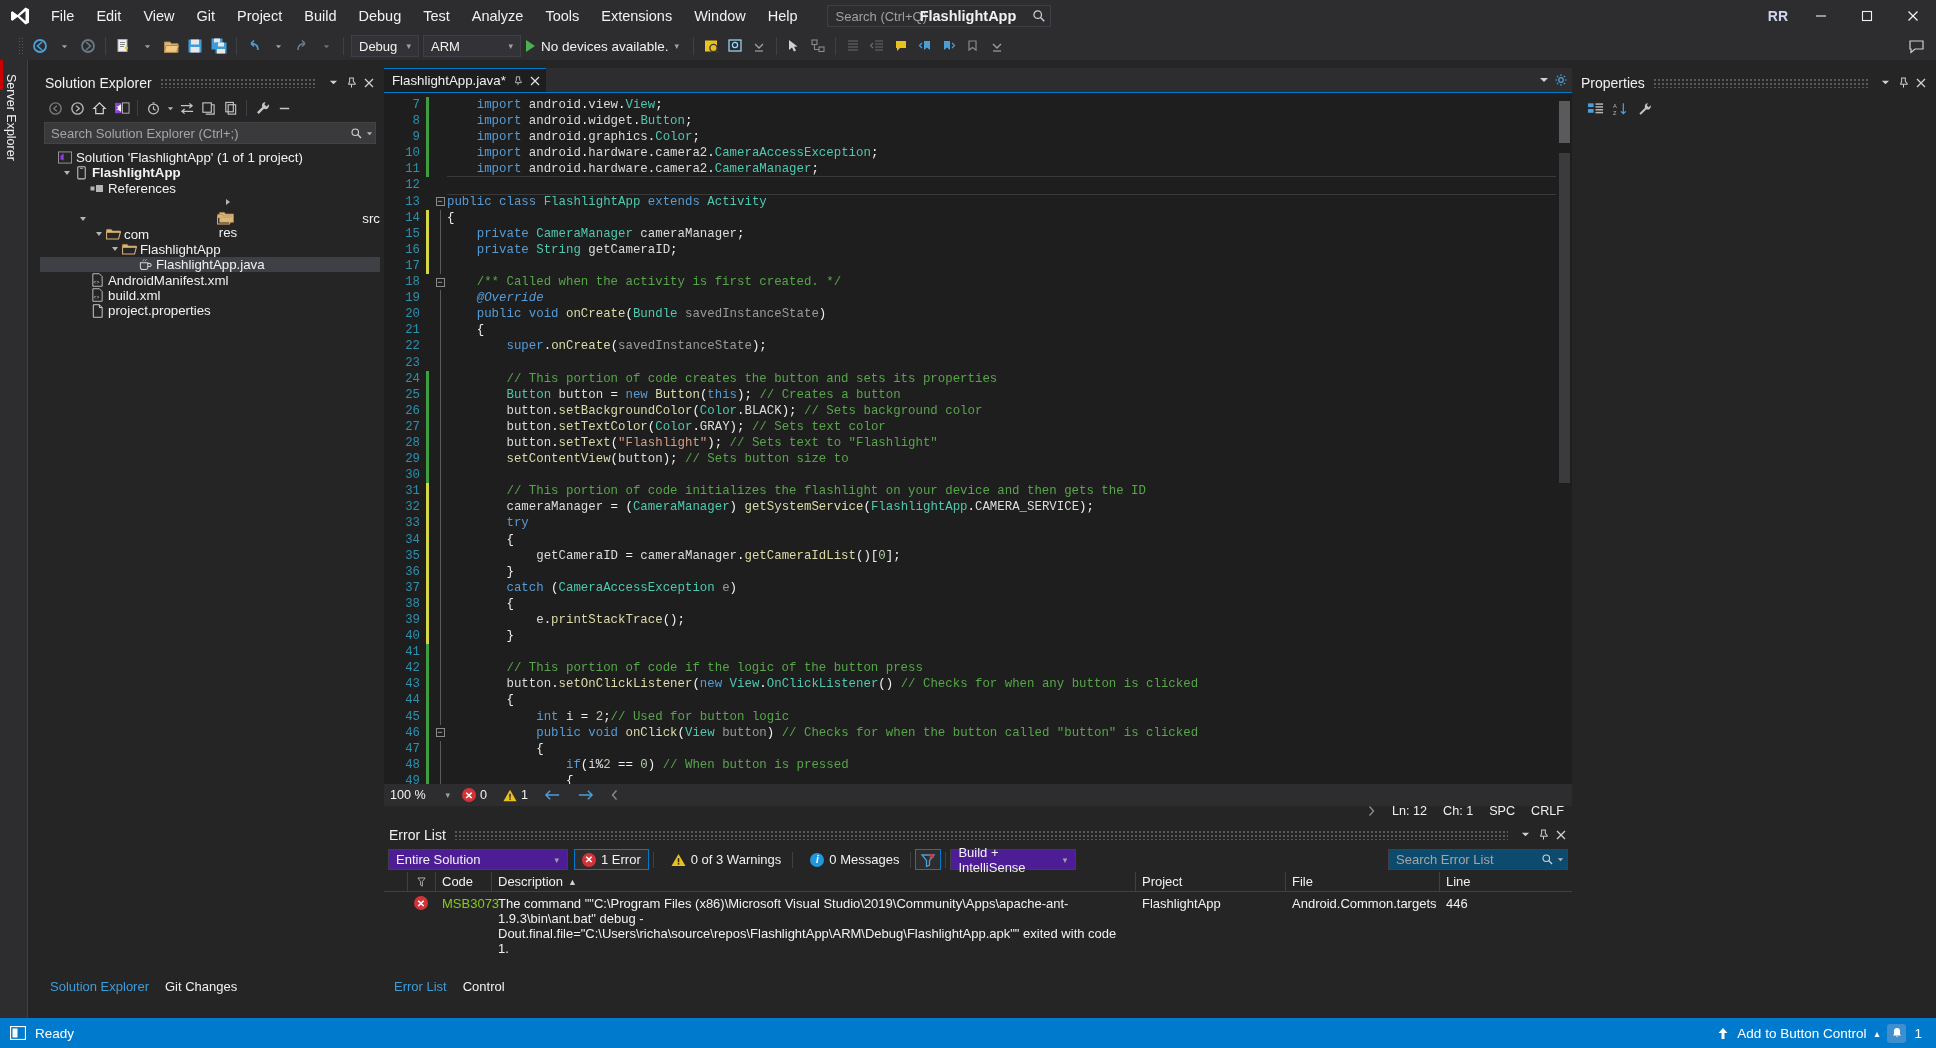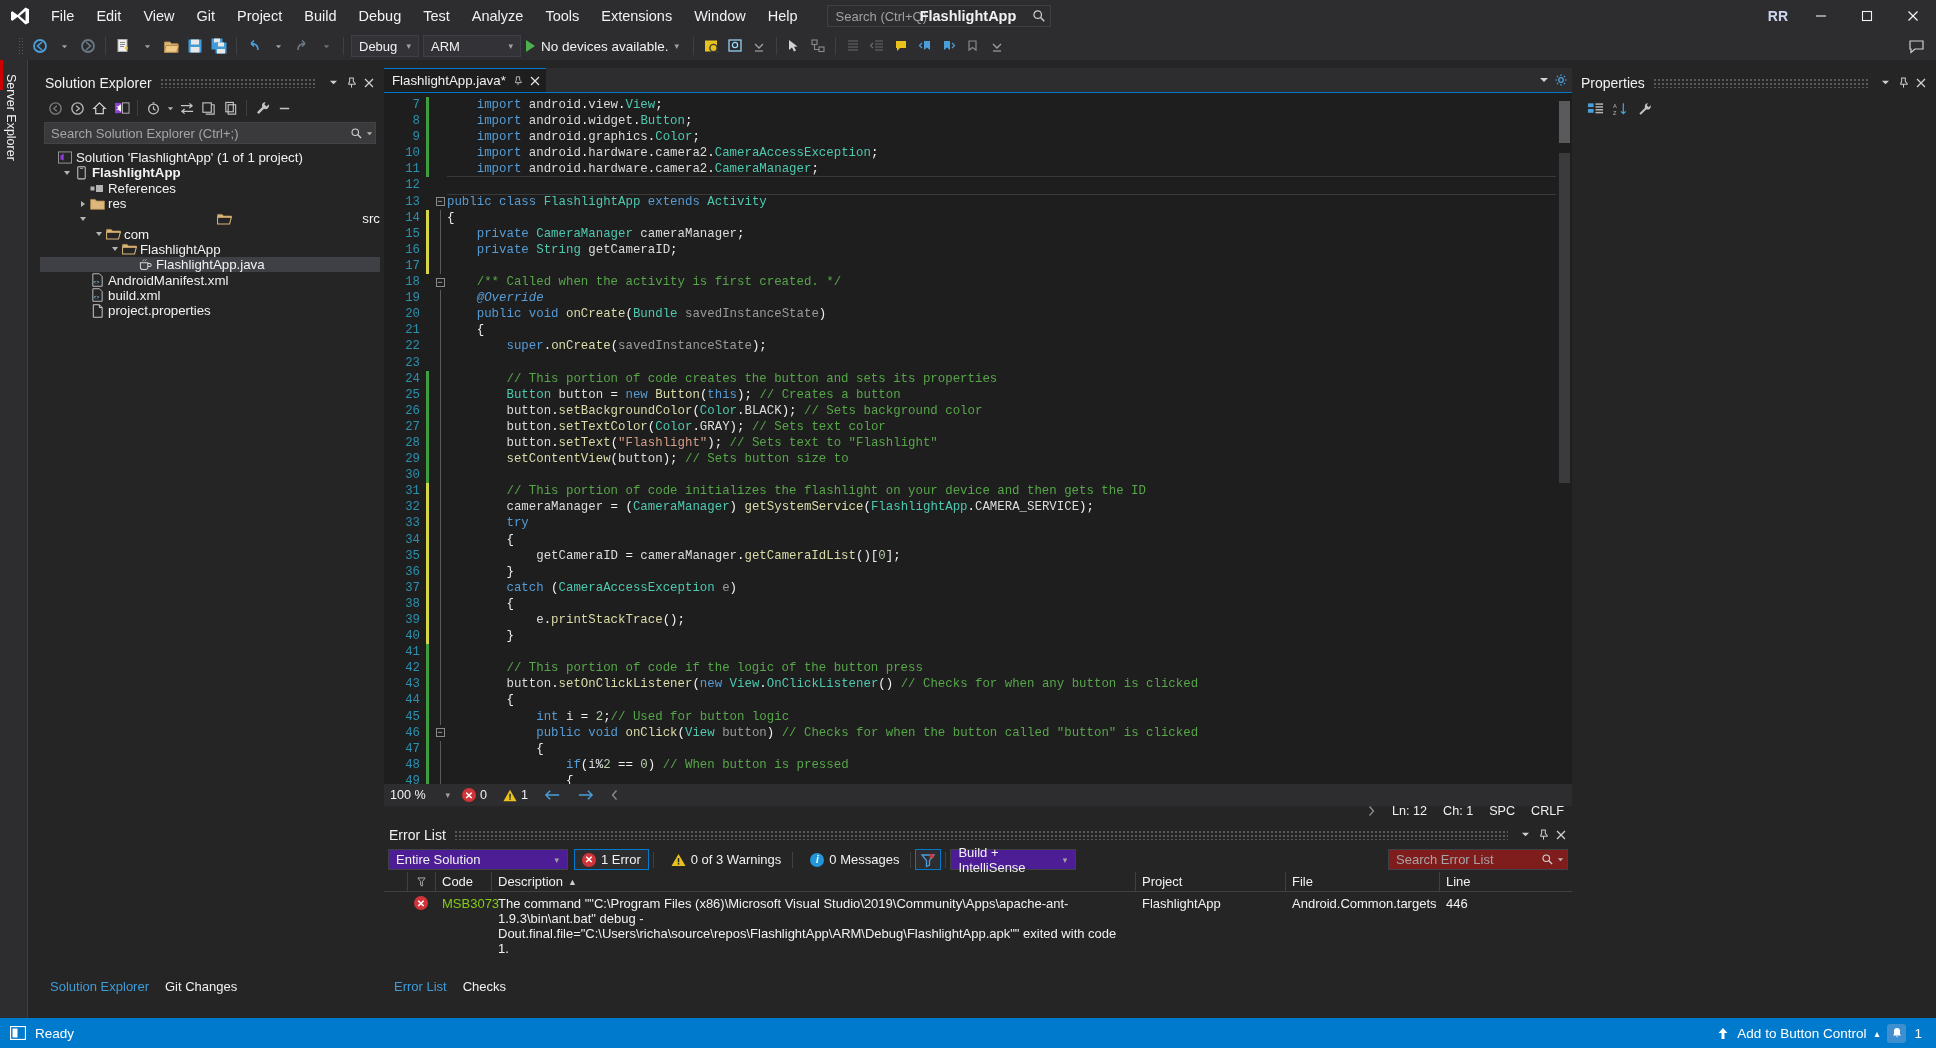--- a/index.html
+++ b/index.html
@@ -232,21 +232,21 @@
     display:flex; align-items:center; padding:0 2px 0 7px; font-size:13px;
   }
   .el-combo .caret { margin-left:auto; padding:0 6px; color:#a0a0a0; font-size:9px; }
   .el-btn {
     height:21px; display:flex; align-items:center; gap:5px; padding:0 7px;
     font-size:13px; margin-left:6px;
   }
   .el-btn.active { border:1px solid #007acc; background:#2d2d30; }
   .el-vsep { width:1px; height:16px; background:#3f3f46; margin:0 4px; }
   .el-search {
-    margin-left:auto; width:180px; height:21px; background:#7f1d1d;
+    margin-left:auto; width:180px; height:21px; background:#0c4a6e;
     border:1px solid #3f3f46; display:flex; align-items:center;
     padding:0 3px 0 7px; font-size:13px; color:#a5a5a5;
   }
   .el-search .ph { flex:1; }
   .el-head {
     height:20px; background:#252526; display:flex; align-items:center;
     font-size:13px; color:#f1f1f1; border-bottom:1px solid #3f3f46;
   }
   .el-head .c { padding:0 6px; display:flex; align-items:center; gap:5px; height:20px; border-right:1px solid #3f3f46;text-align:right;}
   .el-body { flex:1; overflow:hidden; }
@@ -656,21 +656,21 @@
         <div class="tree-row" style="padding-left: 36px;">
           <span class="tw"></span>
           <span class="ticon">
             <svg width="14" height="11" viewBox="0 0 14 11">
               <rect x="0.5" y="3.5" width="4" height="4" fill="#b4b4b4"></rect>
               <rect x="6" y="2" width="7" height="7" fill="#b4b4b4"></rect>
             </svg>
           </span>
           <span class="tlabel">References</span>
         </div>
-        <div class="tree-row" style="padding-left: 36px;">
+        <div class="tree-row" style="padding-left: 36px; flex-direction: column;">
           <span class="tw">
             <span class="tri-r"></span>
           </span>
           <span class="ticon">
             <svg width="15" height="12" viewBox="0 0 16 13">
               <path d="M0.5 1.5 h5 l1.4 1.8 h8.6 v9 h-15 Z" fill="#dcb67a" stroke="#b08a4f" stroke-width="0.8"></path>
             </svg>
           </span>
           <span class="tlabel">res</span>
         </div>
@@ -1151,21 +1151,21 @@
           </span>
           <span class="c el-code" style="width: 56px;">MSB3073</span>
           <span class="c" style="width: 644px; line-height: 15px;">The command ""C:\Program Files (x86)\Microsoft Visual Studio\2019\Community\Apps\apache-ant-1.9.3\bin\ant.bat" debug -Dout.final.file="C:\Users\richa\source\repos\FlashlightApp\ARM\Debug\FlashlightApp.apk"" exited with code 1.</span>
           <span class="c" style="width: 150px;">FlashlightApp</span>
           <span class="c" style="width: 154px;">Android.Common.targets</span>
           <span class="c" style="width: 60px;">446</span>
         </div>
       </div>
     <div class="pane-foot">
       <span class="foot-tab active">Error List</span>
-      <span class="foot-tab inactive">Checks</span>
+      <span class="foot-tab inactive">Control</span>
     </div>
   </div>
 
   <div class="props">
     <div class="pane-head">
       <span>Properties</span>
       <span class="dots"></span>
       <span class="hbtn">
         <svg width="9" height="9" viewBox="0 0 10 10">
             <path d="M1 3 L5 7 L9 3" fill="#d0d0d0"></path>

